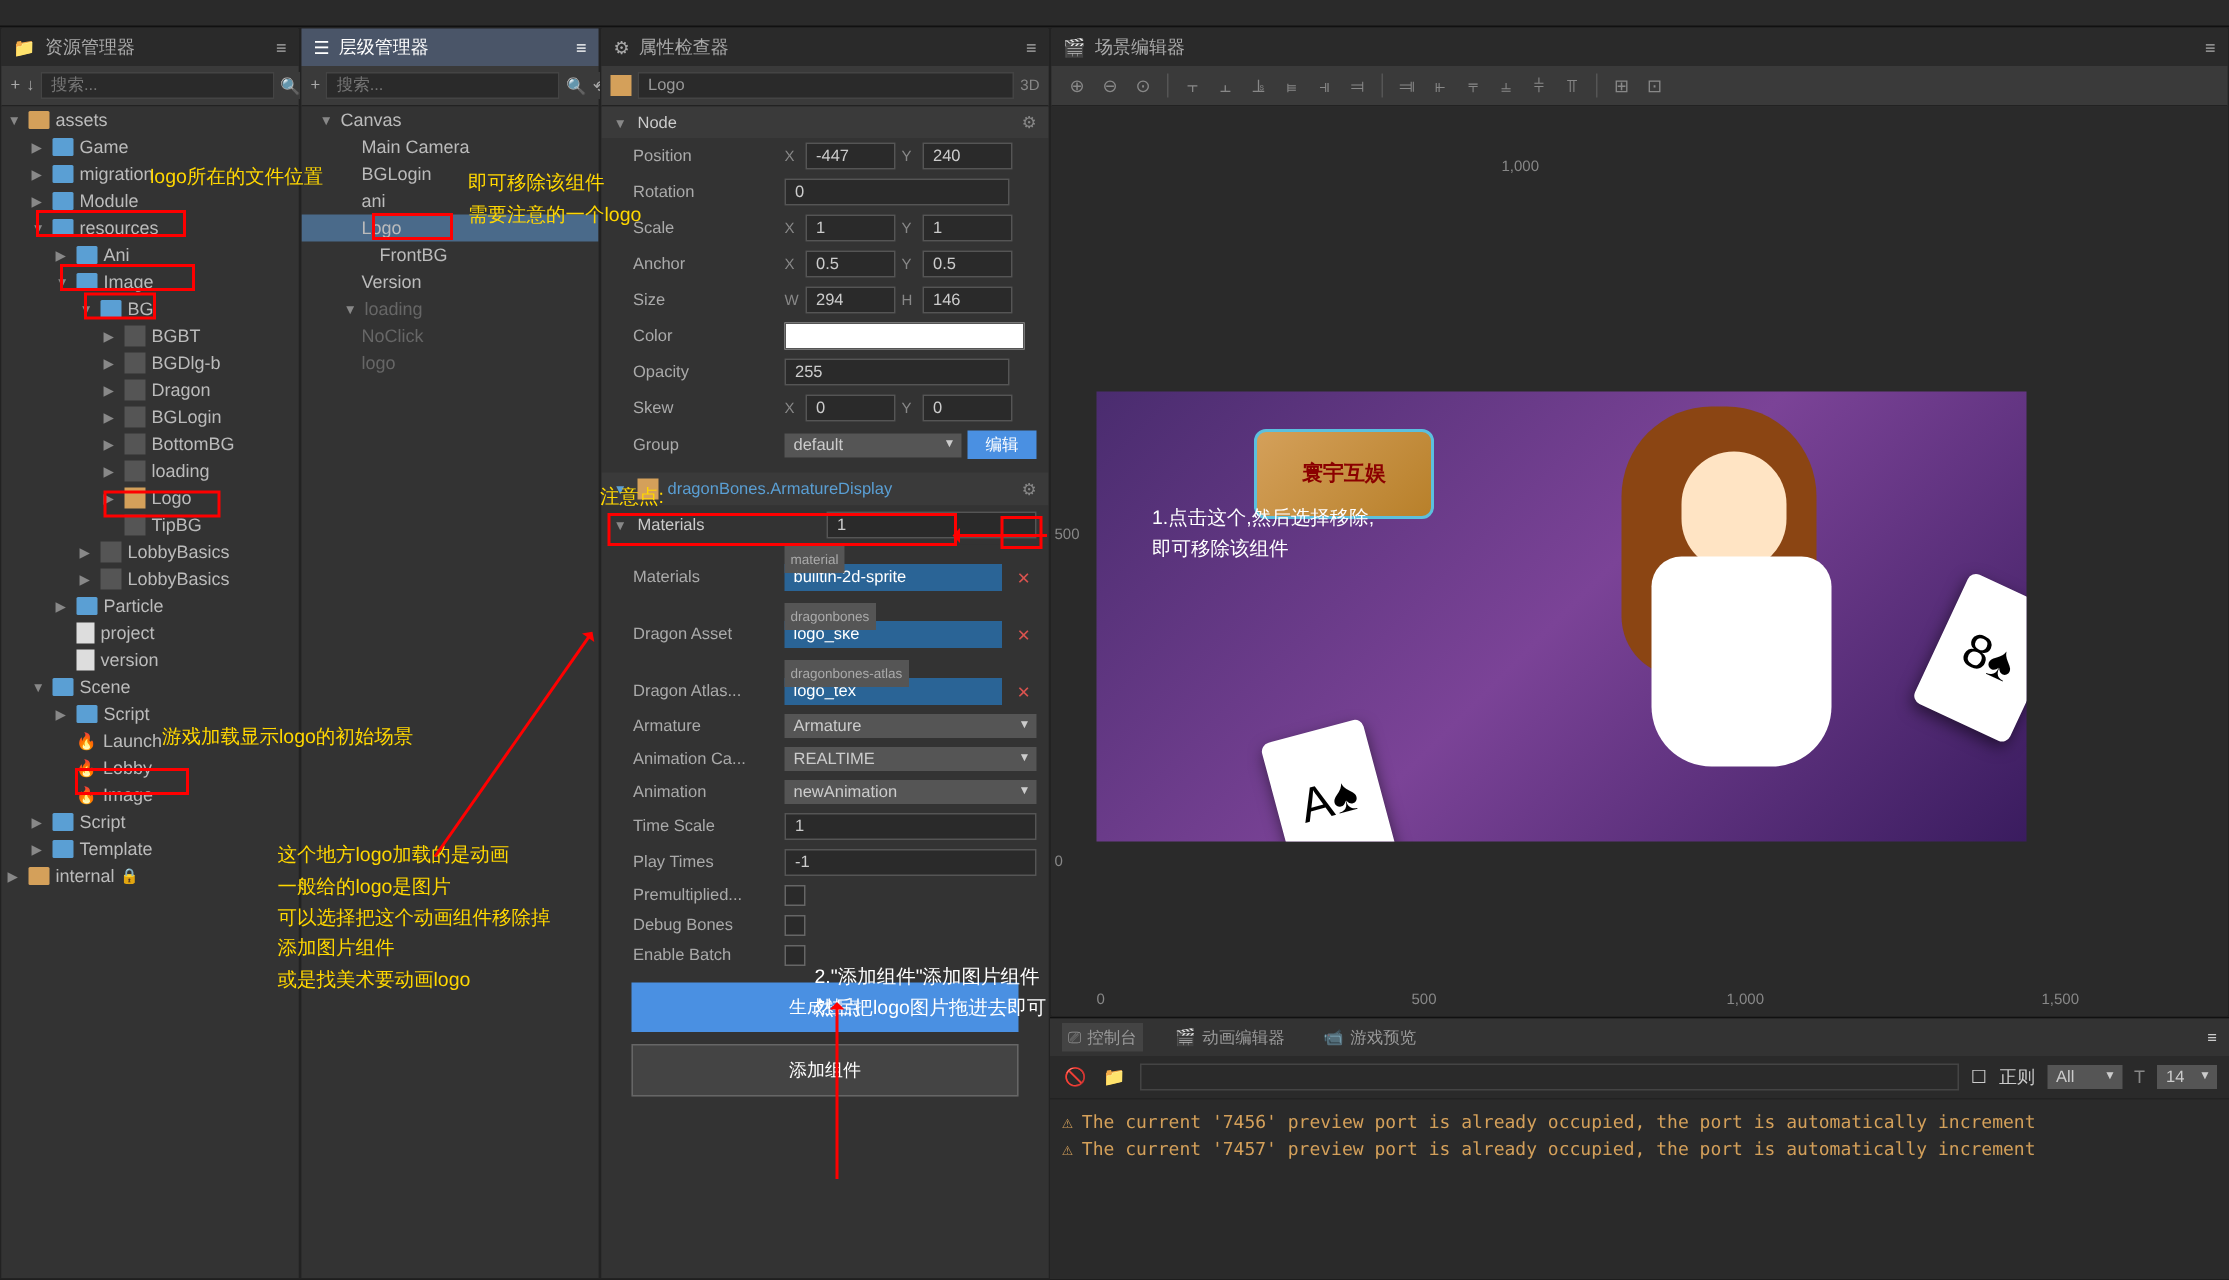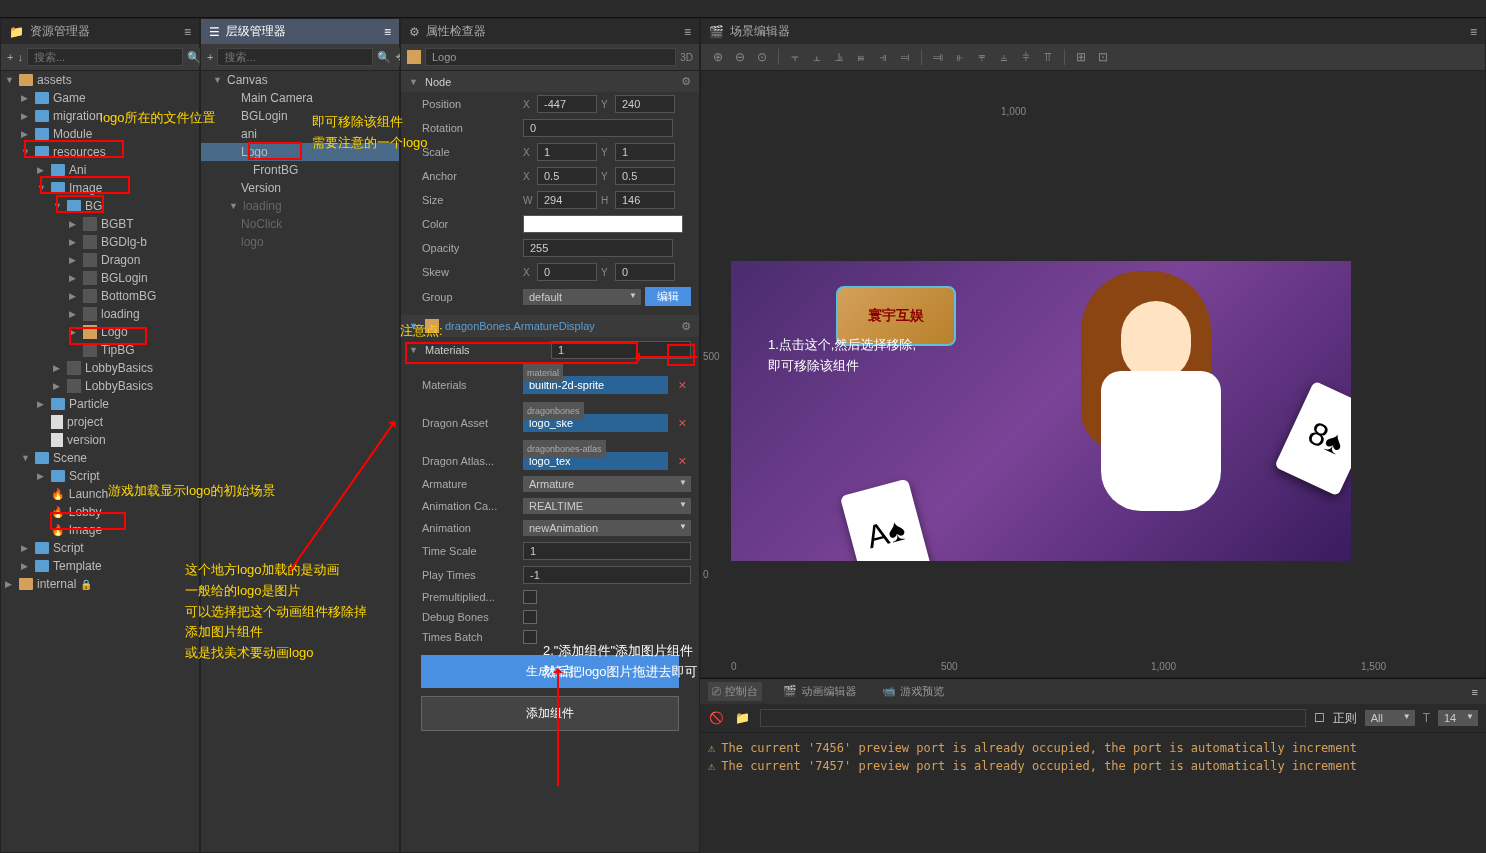--- a/index.html
+++ b/index.html
@@ -450,21 +450,21 @@
         </div>
       <div class="inspector-row">
           <span class="inspector-label">Premultiplied...</span>
           <div class="checkbox-empty"></div>
         </div>
       <div class="inspector-row">
           <span class="inspector-label">Debug Bones</span>
           <div class="checkbox-empty"></div>
         </div>
       <div class="inspector-row">
-          <span class="inspector-label">Times Batch</span>
+          <span class="inspector-label">Enable Batch</span>
           <div class="checkbox-empty"></div>
         </div>
 
       <div class="big-btn primary">生成挂点</div>
       <div class="big-btn secondary">添加组件</div>
     </div>
   </div>
 
   <div style="flex:1;display:flex;flex-direction:column">
     <div class="panel scene-panel">

